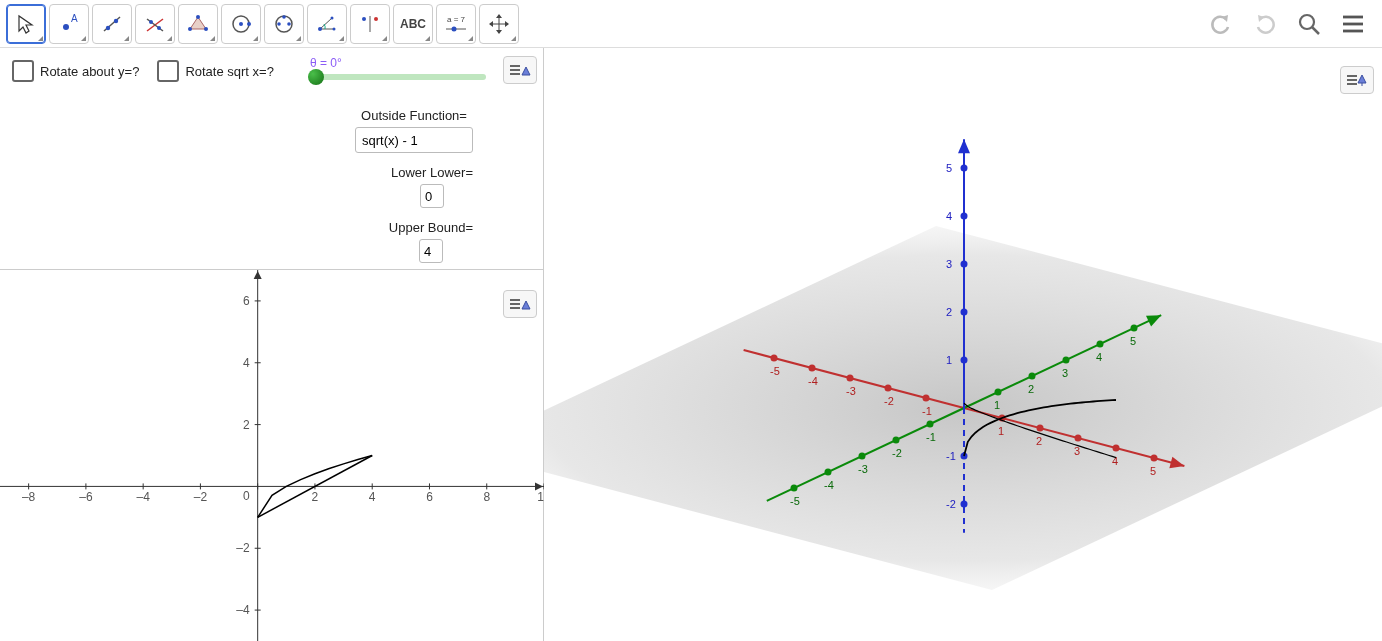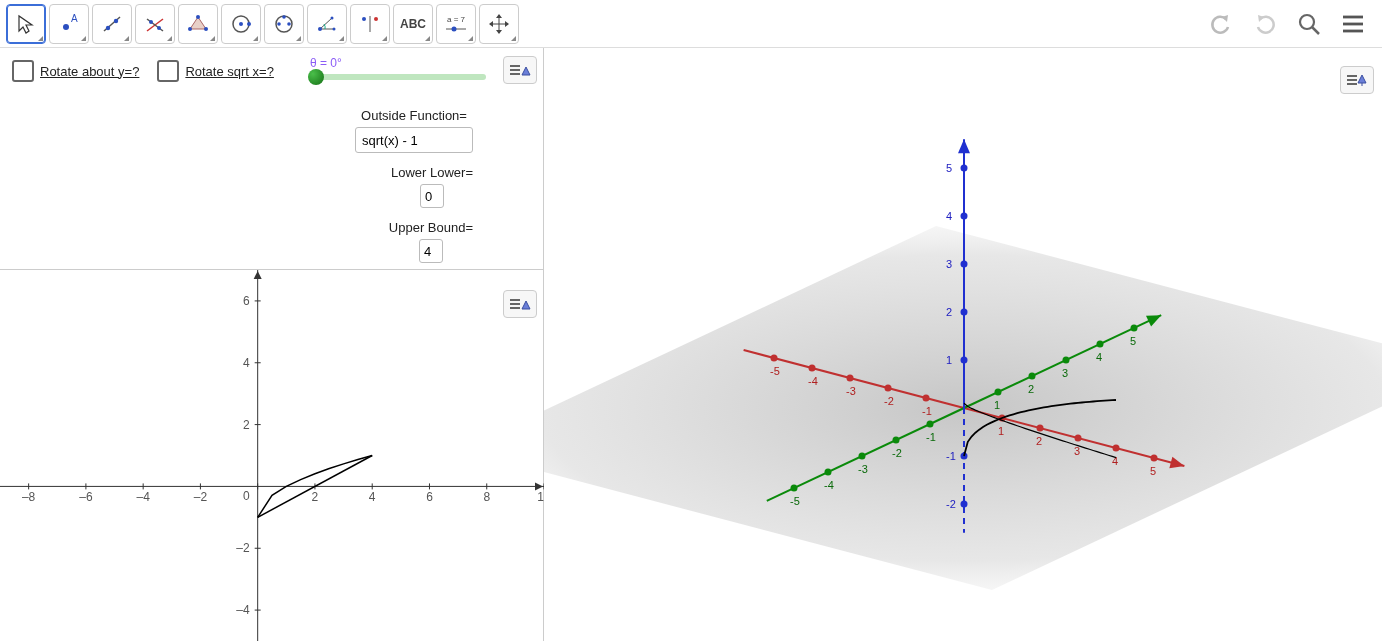--- a/index.html
+++ b/index.html
@@ -17,21 +17,21 @@
 
   
   .main { flex: 1; display: flex; overflow: hidden; }
   .left-col { width: 544px; display: flex; flex-direction: column; border-right: 1px solid #ccc; }
   .right-col { flex: 1; position: relative; background: #fff; }
 
   
   .controls-panel { height: 222px; border-bottom: 1px solid #ccc; position: relative; padding: 12px; background: #fff; }
   .check-row { display: flex; align-items: center; gap: 18px; }
   .chk { width: 22px; height: 22px; border: 2px solid #666; border-radius: 3px; display: inline-block; background: #fff; }
-  .chk-label { font-size: 13px; color: #222; text-decoration: underline; }
+  .chk-label { font-size: 13px; color: #222; }
   .chk-wrap { display: flex; align-items: center; gap: 6px; }
 
   .theta-label { color: #8b5cf6; font-size: 12px; position: absolute; left: 310px; top: 8px; }
   .slider-wrap { position: absolute; left: 310px; top: 26px; width: 176px; }
   .slider-track { height: 6px; background: #bfe6bf; border-radius: 3px; position: relative; }
   .slider-thumb { width: 16px; height: 16px; border-radius: 50%; background: radial-gradient(circle at 30% 30%, #4abf4a, #157015); position: absolute; left: -2px; top: -5px; }
 
   .form-rows { position: absolute; top: 60px; left: 10px; right: 70px; display: flex; flex-direction: column; align-items: flex-end; gap: 12px; }
   .form-row { display: flex; align-items: center; gap: 4px; flex-direction: column; }
   .form-row label { color: #222; font-size: 13px; }

